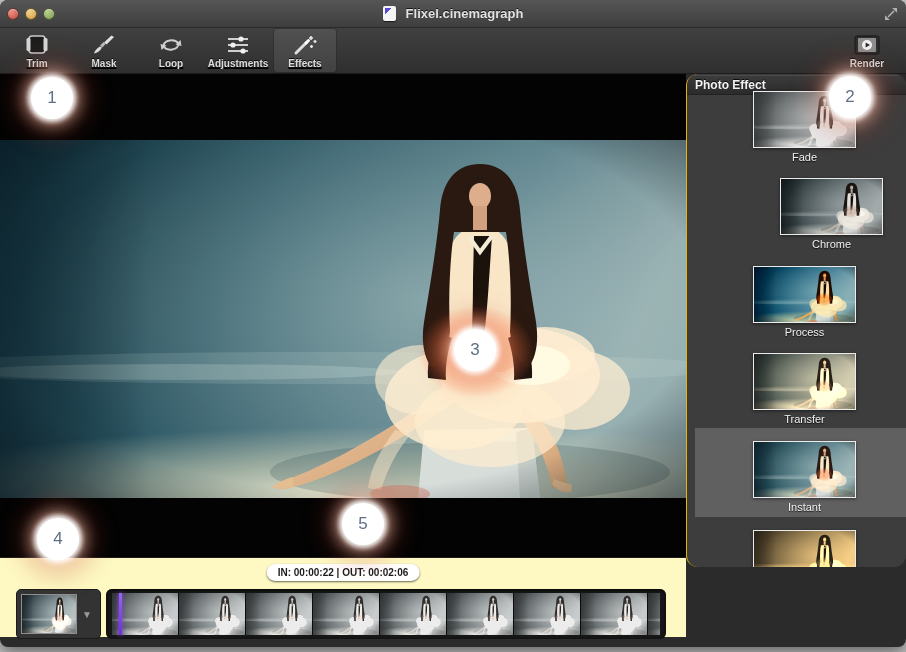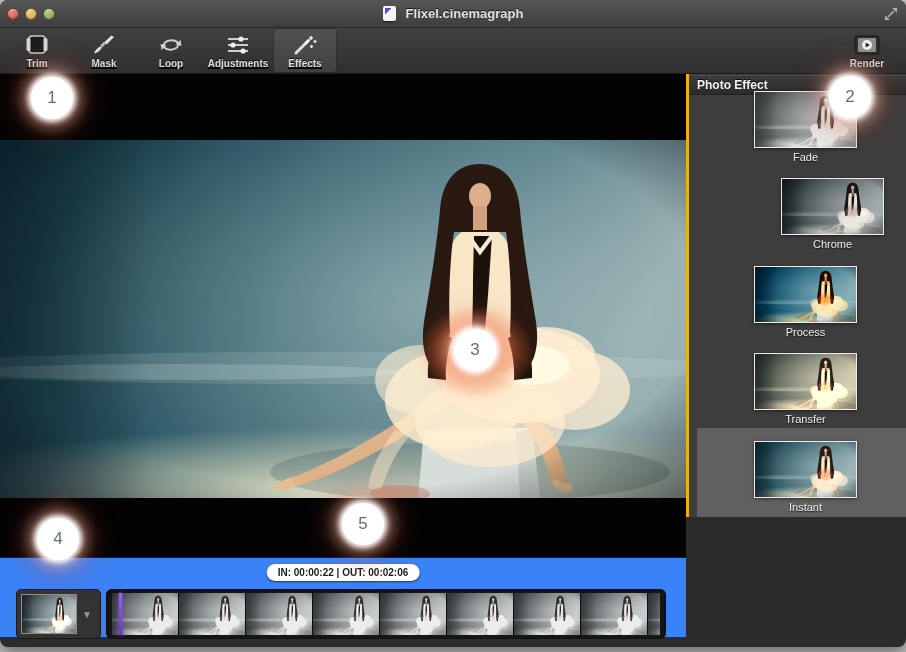--- a/index.html
+++ b/index.html
@@ -39,21 +39,21 @@
 
   
   .main { position:absolute; top:74px; left:0; right:0; bottom:0; }
   .canvas-col { position:absolute; left:0; top:0; width:686px; height:573px; }
   .bar-top { height:66px; background:#030303; }
   .photo { height:358px; position:relative; overflow:hidden; background:#173640; }
   .photo svg { display:block; width:686px; height:358px; }
   .bar-bottom { height:59px; background:#030303; }
 
   
-  .controls { height:80px; background:#3b82f6; border-top:1px solid #1b1b1b; position:relative; }
+  .controls { height:80px; background:#fef9c3; border-top:1px solid #1b1b1b; position:relative; }
   .inout-pill { position:absolute; left:50%; transform:translateX(-50%); top:6px; height:17px;
                 background:#fff; border-radius:9px; padding:0 11px; display:flex; align-items:center;
                 font-size:10px; font-weight:bold; color:#1c1c1c; box-shadow:0 1px 2px rgba(0,0,0,.6); }
   .preview-group { position:absolute; left:16px; top:31px; width:85px; height:50px;
                    background:#333; border:1px solid #1a1a1a; border-radius:5px; display:flex;
                    align-items:center; }
   .preview-thumb { width:56px; height:40px; margin-left:4px; border:1px solid #8f8f8f;
                    background:#222; overflow:hidden; }
   .preview-thumb svg { display:block; width:100%; height:100%; }
   .chevron { width:20px; text-align:center; color:#9a9a9a; font-size:10px; }
@@ -61,22 +61,22 @@
               background:#161616; border-radius:6px; box-shadow:inset 0 1px 3px rgba(0,0,0,.8);
               overflow:hidden; }
   .strip { position:absolute; left:6px; top:4px; height:42px; width:548px; display:flex; gap:1px;
            background:#0d0d0d; overflow:hidden; }
   .frame { flex:0 0 66px; height:42px; overflow:hidden; background:#555; }
   .frame svg { display:block; width:66px; height:42px; }
   .playhead { position:absolute; left:13px; top:4px; width:3px; height:42px;
               background:linear-gradient(#9a63f5,#6e2fd6); box-shadow:0 0 4px #8a4cf0; z-index:3; }
 
   
-  .sidebar { position:absolute; right:0; top:0; width:220px; height:443px; background:#3d3d3d;
-             border-left:3px solid #eab308; overflow:hidden; }
+  .sidebar { position:absolute; right:0; top:0; width:220px; height:493px; background:#3d3d3d;
+             border-left:1px solid #eab308; overflow:hidden;border-radius:12px; }
   .sec-header { position:absolute; left:0; width:100%; height:20px;
                 background:linear-gradient(#3b3b3b,#2b2b2b); border-top:1px solid #4a4a4a;
                 border-bottom:1px solid #222; color:#f2f2f2; font-size:12px; font-weight:bold;
                 line-height:19px; padding-left:8px; text-shadow:0 -1px 0 rgba(0,0,0,.8); }
   .effect-item { position:absolute; left:8px; width:100%; height:87px; display:flex;
                  flex-direction:column; align-items:center; cursor:default; }
   .effect-item.selected { background:#606060; }
   .fx-thumb { margin-top:13px; width:103px; height:57px; border:1px solid #ececec;
               overflow:hidden; background:#444; box-shadow:0 1px 3px rgba(0,0,0,.5); }
   .fx-thumb svg { display:block; width:101px; height:55px; }

